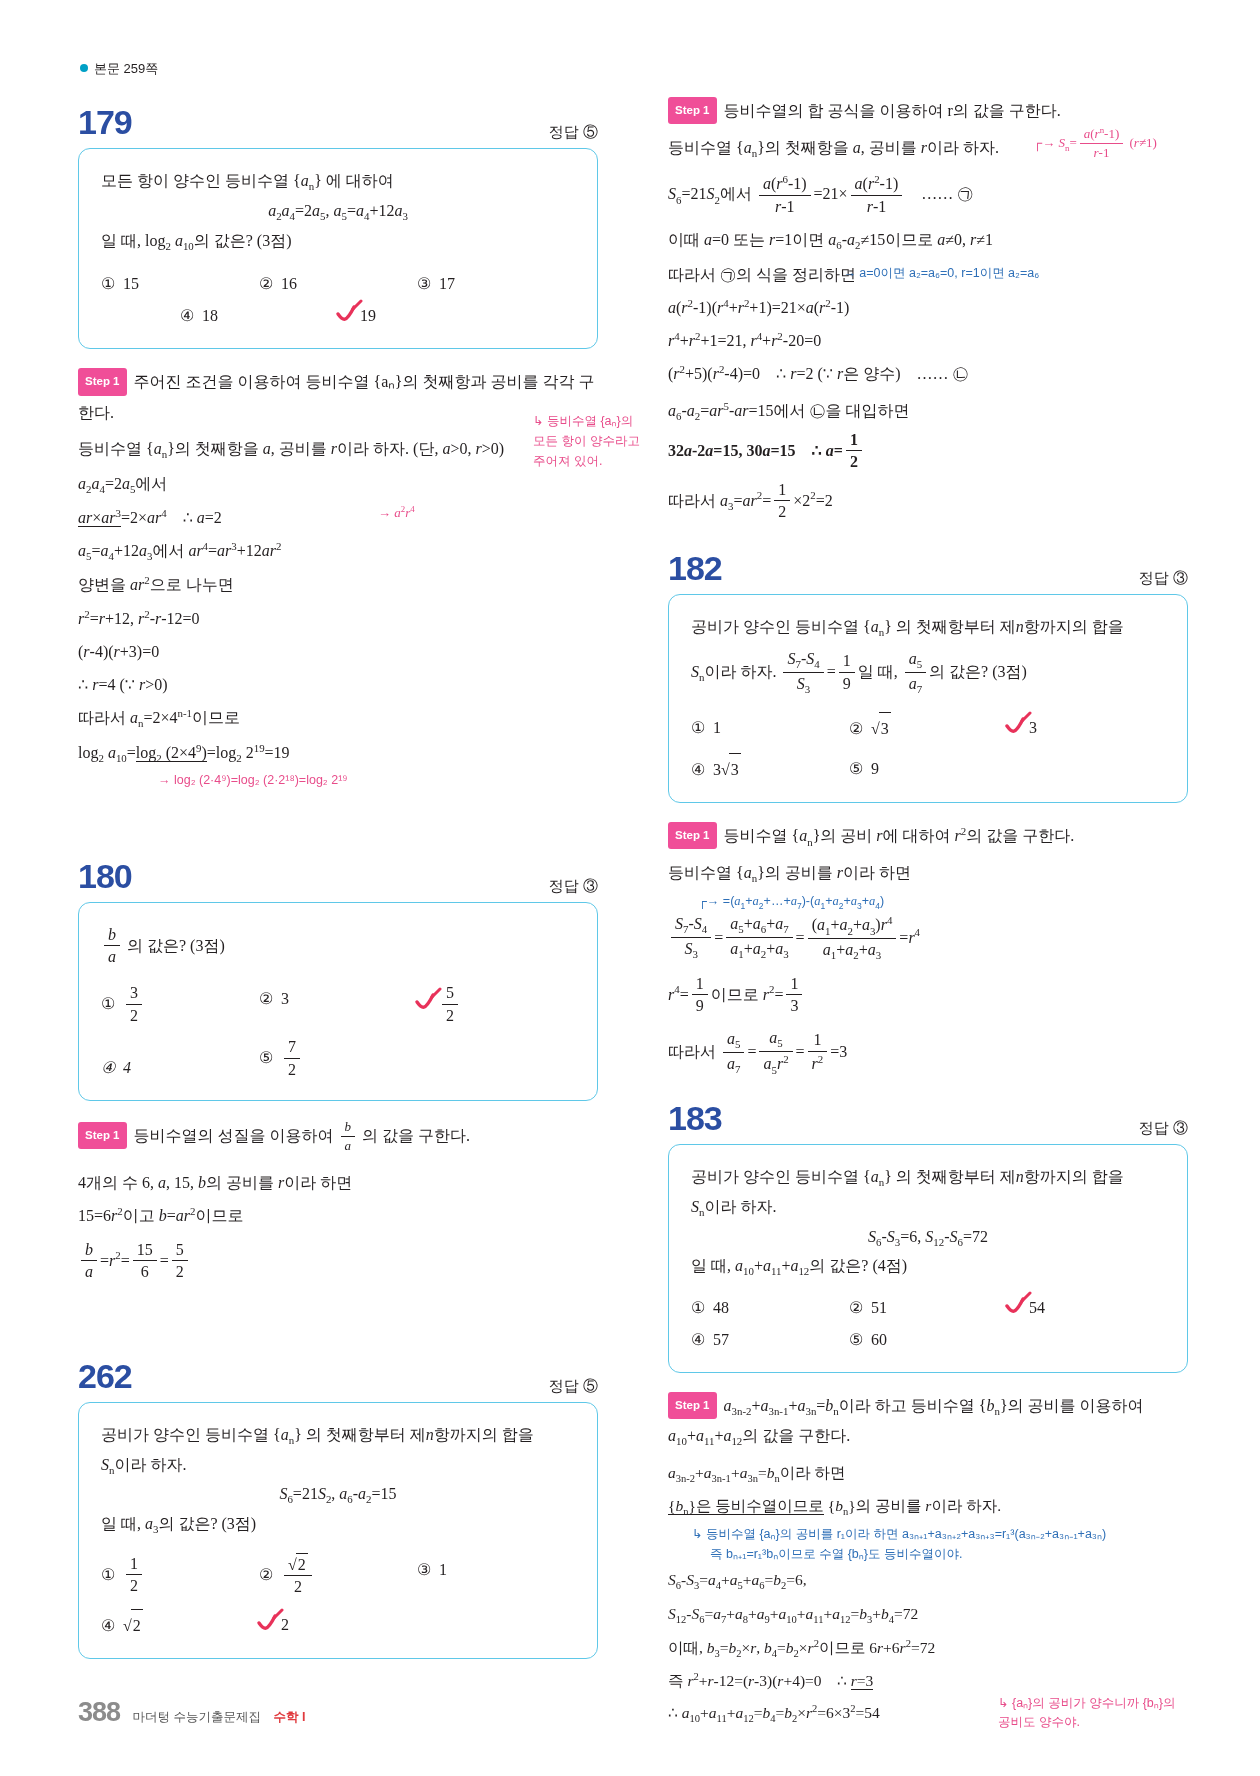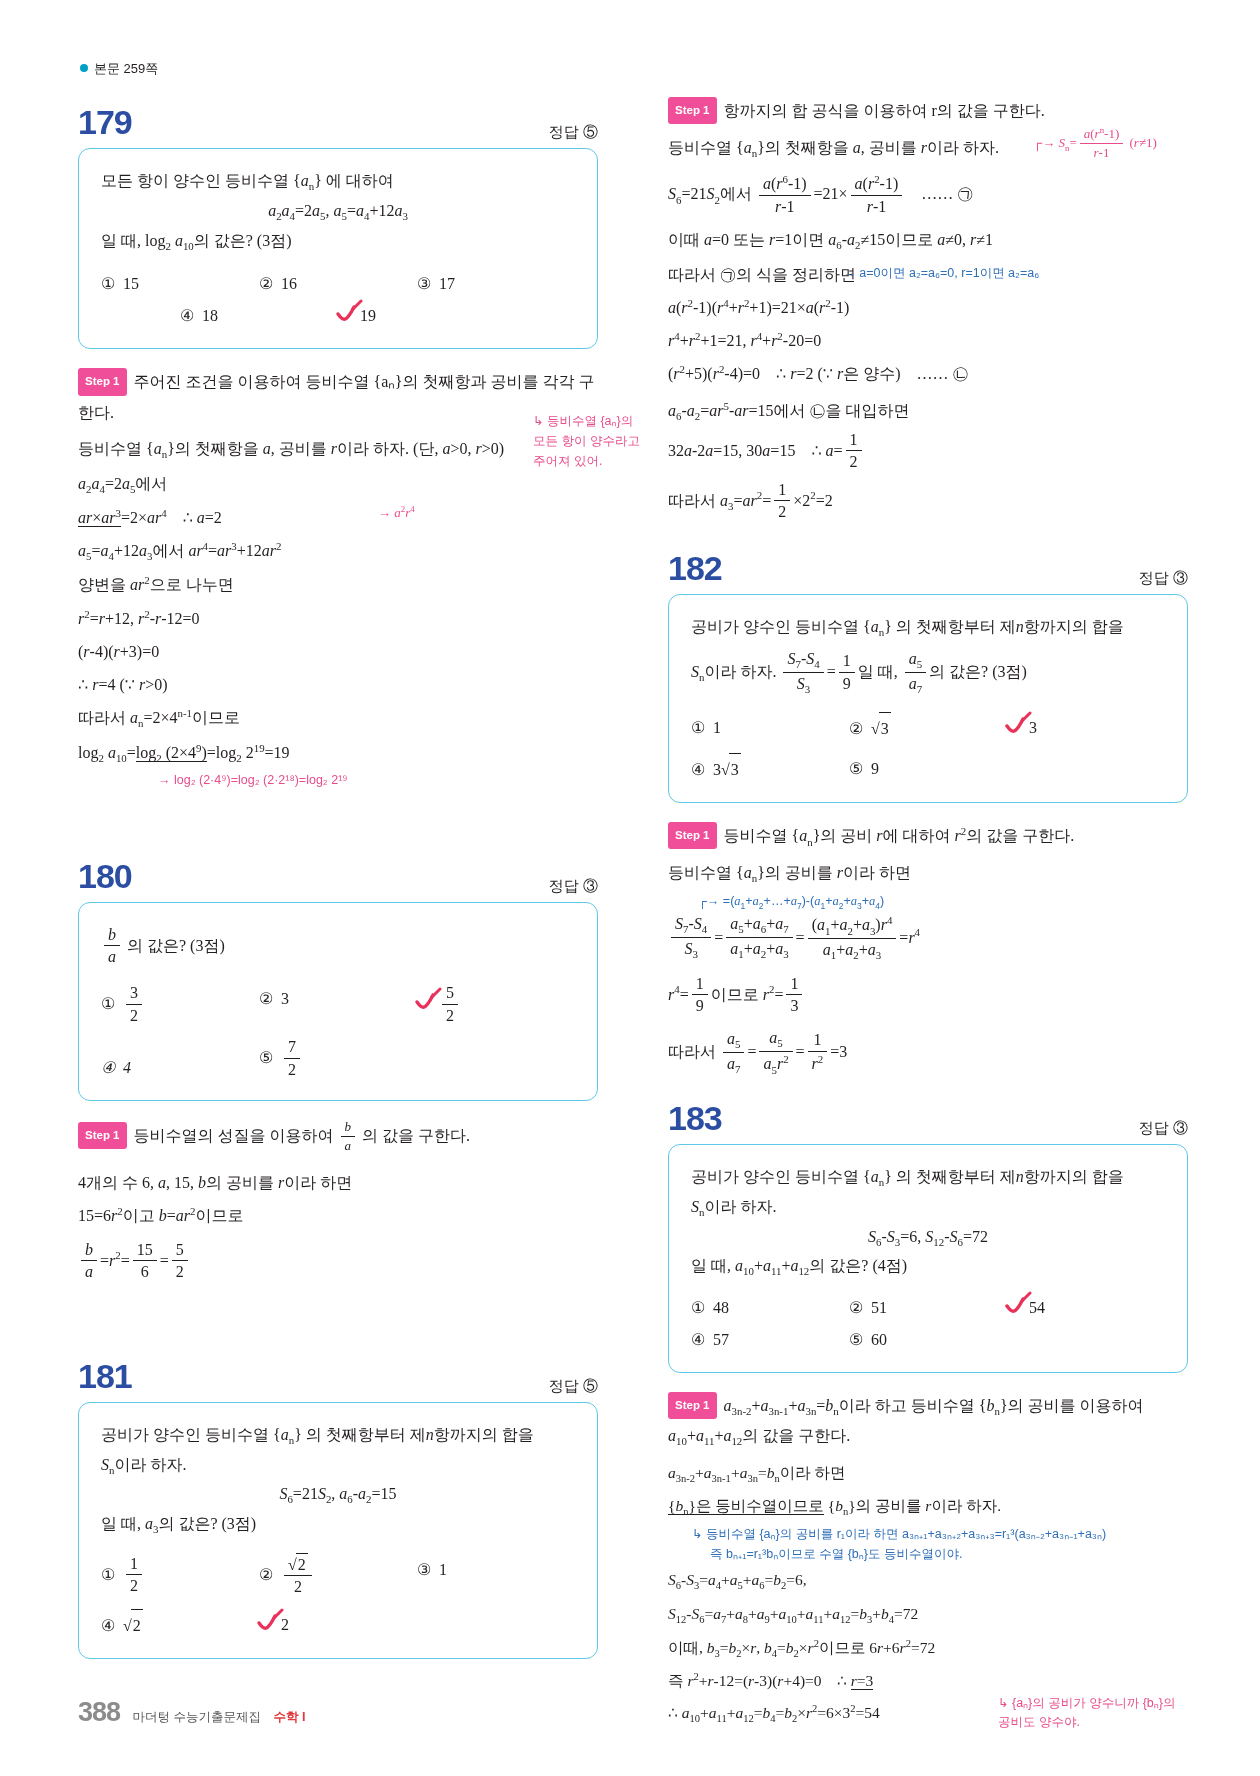--- a/index.html
+++ b/index.html
@@ -208,21 +208,21 @@
 
     <div class="sol" style="margin-top:12px;">
       <p>4개의 수 6, <i>a</i>, 15, <i>b</i>의 공비를 <i>r</i>이라 하면</p>
       <p>15=6<i>r</i><sup>2</sup>이고 <i>b</i>=<i>ar</i><sup>2</sup>이므로</p>
       <p style="margin-top:8px;">
         <span class="frac"><span class="num"><i>b</i></span><span class="den"><i>a</i></span></span>=<i>r</i><sup>2</sup>=<span class="frac"><span class="num">15</span><span class="den">6</span></span>=<span class="frac"><span class="num">5</span><span class="den">2</span></span>
       </p>
     </div>
 
     <div class="prob-head" style="margin-top:72px;">
-      <span class="prob-num">181</span>
+      <span class="prob-num">262</span>
       <span class="answer">
         <span>정답</span>
         <span class="ansnum">⑤</span>
       </span>
     </div>
 
     <div class="box">
       <div>공비가 양수인 등비수열 {<i>a</i><sub>n</sub>} 의 첫째항부터 제<i>n</i>항까지의 합을</div>
       <div><i>S</i><sub>n</sub>이라 하자.</div>
       <div class="center"><i>S</i><sub>6</sub>=21<i>S</i><sub>2</sub>, <i>a</i><sub>6</sub>-<i>a</i><sub>2</sub>=15</div>
@@ -241,21 +241,21 @@
           </span>2
         </div>
         <div class="choice"></div>
       </div>
     </div>
   </div>
 
   <div class="col col-right">
 
     <div class="step-line" style="margin-top:40px;">
-      <span class="step">Step 1</span><span>항까지의 합 공식을 이용하여 r의 값을 구한다.</span>
+      <span class="step">Step 1</span><span>등비수열의 합 공식을 이용하여 r의 값을 구한다.</span>
     </div>
 
     <div class="sol">
       <p style="position:relative;">
         등비수열 {<i>a</i><sub>n</sub>}의 첫째항을 <i>a</i>, 공비를 <i>r</i>이라 하자.
         <span style="position:absolute;left:365px;top:-6px;white-space:nowrap;" class="ar">
           ┌→ <i>S</i><sub>n</sub>=<span class="frac sm" style="color:#e84c8a;"><span class="num" style="border-color:#e84c8a;"><i>a</i>(<i>r</i><sup>n</sup>-1)</span><span class="den"><i>r</i>-1</span></span> (<i>r</i>≠1)
         </span>
       </p>
       <p style="margin-top:8px;">
@@ -266,21 +266,21 @@
         <span style="position:absolute;left:175px;top:1px;white-space:nowrap;" class="ar-b">→ <span class="note-blue">a=0이면 a₂=a₆=0, r=1이면 a₂=a₆</span></span>
       </p>
       <p><i>a</i>(<i>r</i><sup>2</sup>-1)(<i>r</i><sup>4</sup>+<i>r</i><sup>2</sup>+1)=21×<i>a</i>(<i>r</i><sup>2</sup>-1)</p>
       <p><i>r</i><sup>4</sup>+<i>r</i><sup>2</sup>+1=21, <i>r</i><sup>4</sup>+<i>r</i><sup>2</sup>-20=0</p>
       <p>(<i>r</i><sup>2</sup>+5)(<i>r</i><sup>2</sup>-4)=0&nbsp;&nbsp;&nbsp;&nbsp;∴ <i>r</i>=2 (∵ <i>r</i>은 양수)&nbsp;&nbsp;&nbsp;&nbsp;…… ㉡</p>
     </div>
 
 
     <div class="sol">
       <p><i>a</i><sub>6</sub>-<i>a</i><sub>2</sub>=<i>ar</i><sup>5</sup>-<i>ar</i>=15에서 ㉡을 대입하면</p>
-      <p style="">32<i>a</i>-2<i>a</i>=15, 30<i>a</i>=15&nbsp;&nbsp;&nbsp;&nbsp;∴ <i>a</i>=<span class="frac"><span class="num">1</span><span class="den">2</span></span></p>
+      <p style="font-weight:bold;">32<i>a</i>-2<i>a</i>=15, 30<i>a</i>=15&nbsp;&nbsp;&nbsp;&nbsp;∴ <i>a</i>=<span class="frac"><span class="num">1</span><span class="den">2</span></span></p>
       <p style="margin-top:6px;">따라서 <i>a</i><sub>3</sub>=<i>ar</i><sup>2</sup>=<span class="frac"><span class="num">1</span><span class="den">2</span></span>×2<sup>2</sup>=2</p>
     </div>
 
     <div class="prob-head" style="margin-top:24px;">
       <span class="prob-num">182</span>
       <span class="answer">
         <span>정답</span>
         <span class="ansnum">③</span>
       </span>
     </div>

